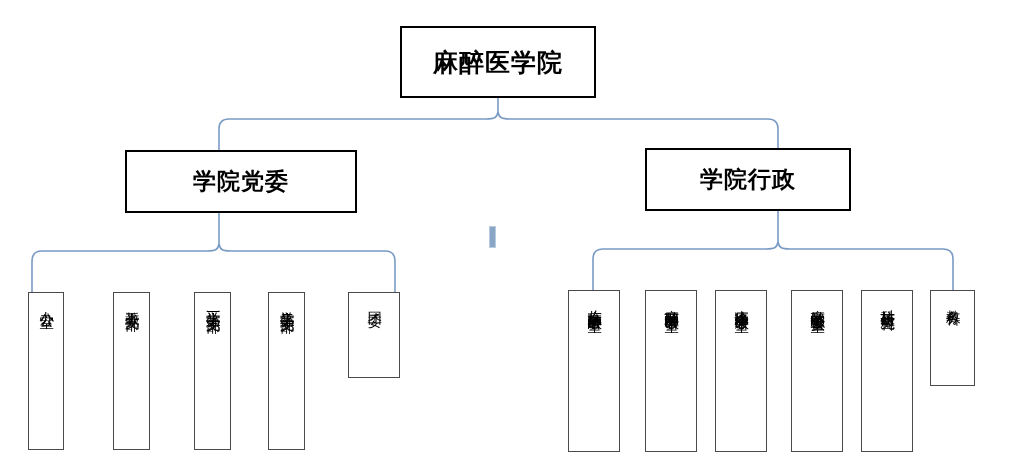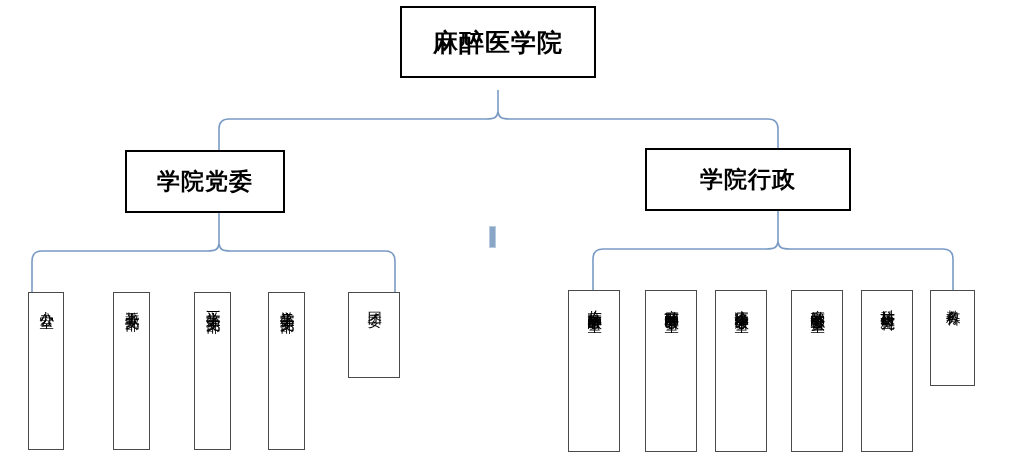--- a/index.html
+++ b/index.html
@@ -90,25 +90,25 @@
     <path d="M219,244 C218,250 215,251 207,251 L42,251 C35,251 32,254 32,261 L32,292" fill="none" stroke="#7a9bc4" stroke-width="1.6"></path>
     <path d="M219,244 C220,250 223,251 231,251 L385,251 C392,251 395,254 395,261 L395,292" fill="none" stroke="#7a9bc4" stroke-width="1.6"></path>
 
     <path d="M778,211 L778,242" fill="none" stroke="#7a9bc4" stroke-width="1.6"></path>
     <path d="M778,242 C777,248 774,249 766,249 L603,249 C596,249 593,252 593,259 L593,290" fill="none" stroke="#7a9bc4" stroke-width="1.6"></path>
     <path d="M778,242 C779,248 782,249 790,249 L943,249 C950,249 953,252 953,259 L953,290" fill="none" stroke="#7a9bc4" stroke-width="1.6"></path>
   </svg>
 
   <div class="stray-mark" style="left:489px; top:226px; width:7px; height:22px;"></div>
 
-  <div class="node level-root" style="left:400px; top:6px; width:196px; height:72px;">
+  <div class="node level-root" style="left:400px; top:26px; width:196px; height:72px;">
     <span>麻醉医学院</span>
   </div>
 
-  <div class="node level-branch" style="left:125px; top:150px; width:160px; height:63px;">
+  <div class="node level-branch" style="left:125px; top:150px; width:232px; height:63px;">
     <span>学院党委</span>
   </div>
 
   <div class="node level-branch" style="left:645px; top:148px; width:206px; height:63px;">
     <span>学院行政</span>
   </div>
 
   <div class="node level-leaf" style="left:28px; top:292px; width:36px; height:158px;">
     <span class="vtext">办公室</span>
   </div>

